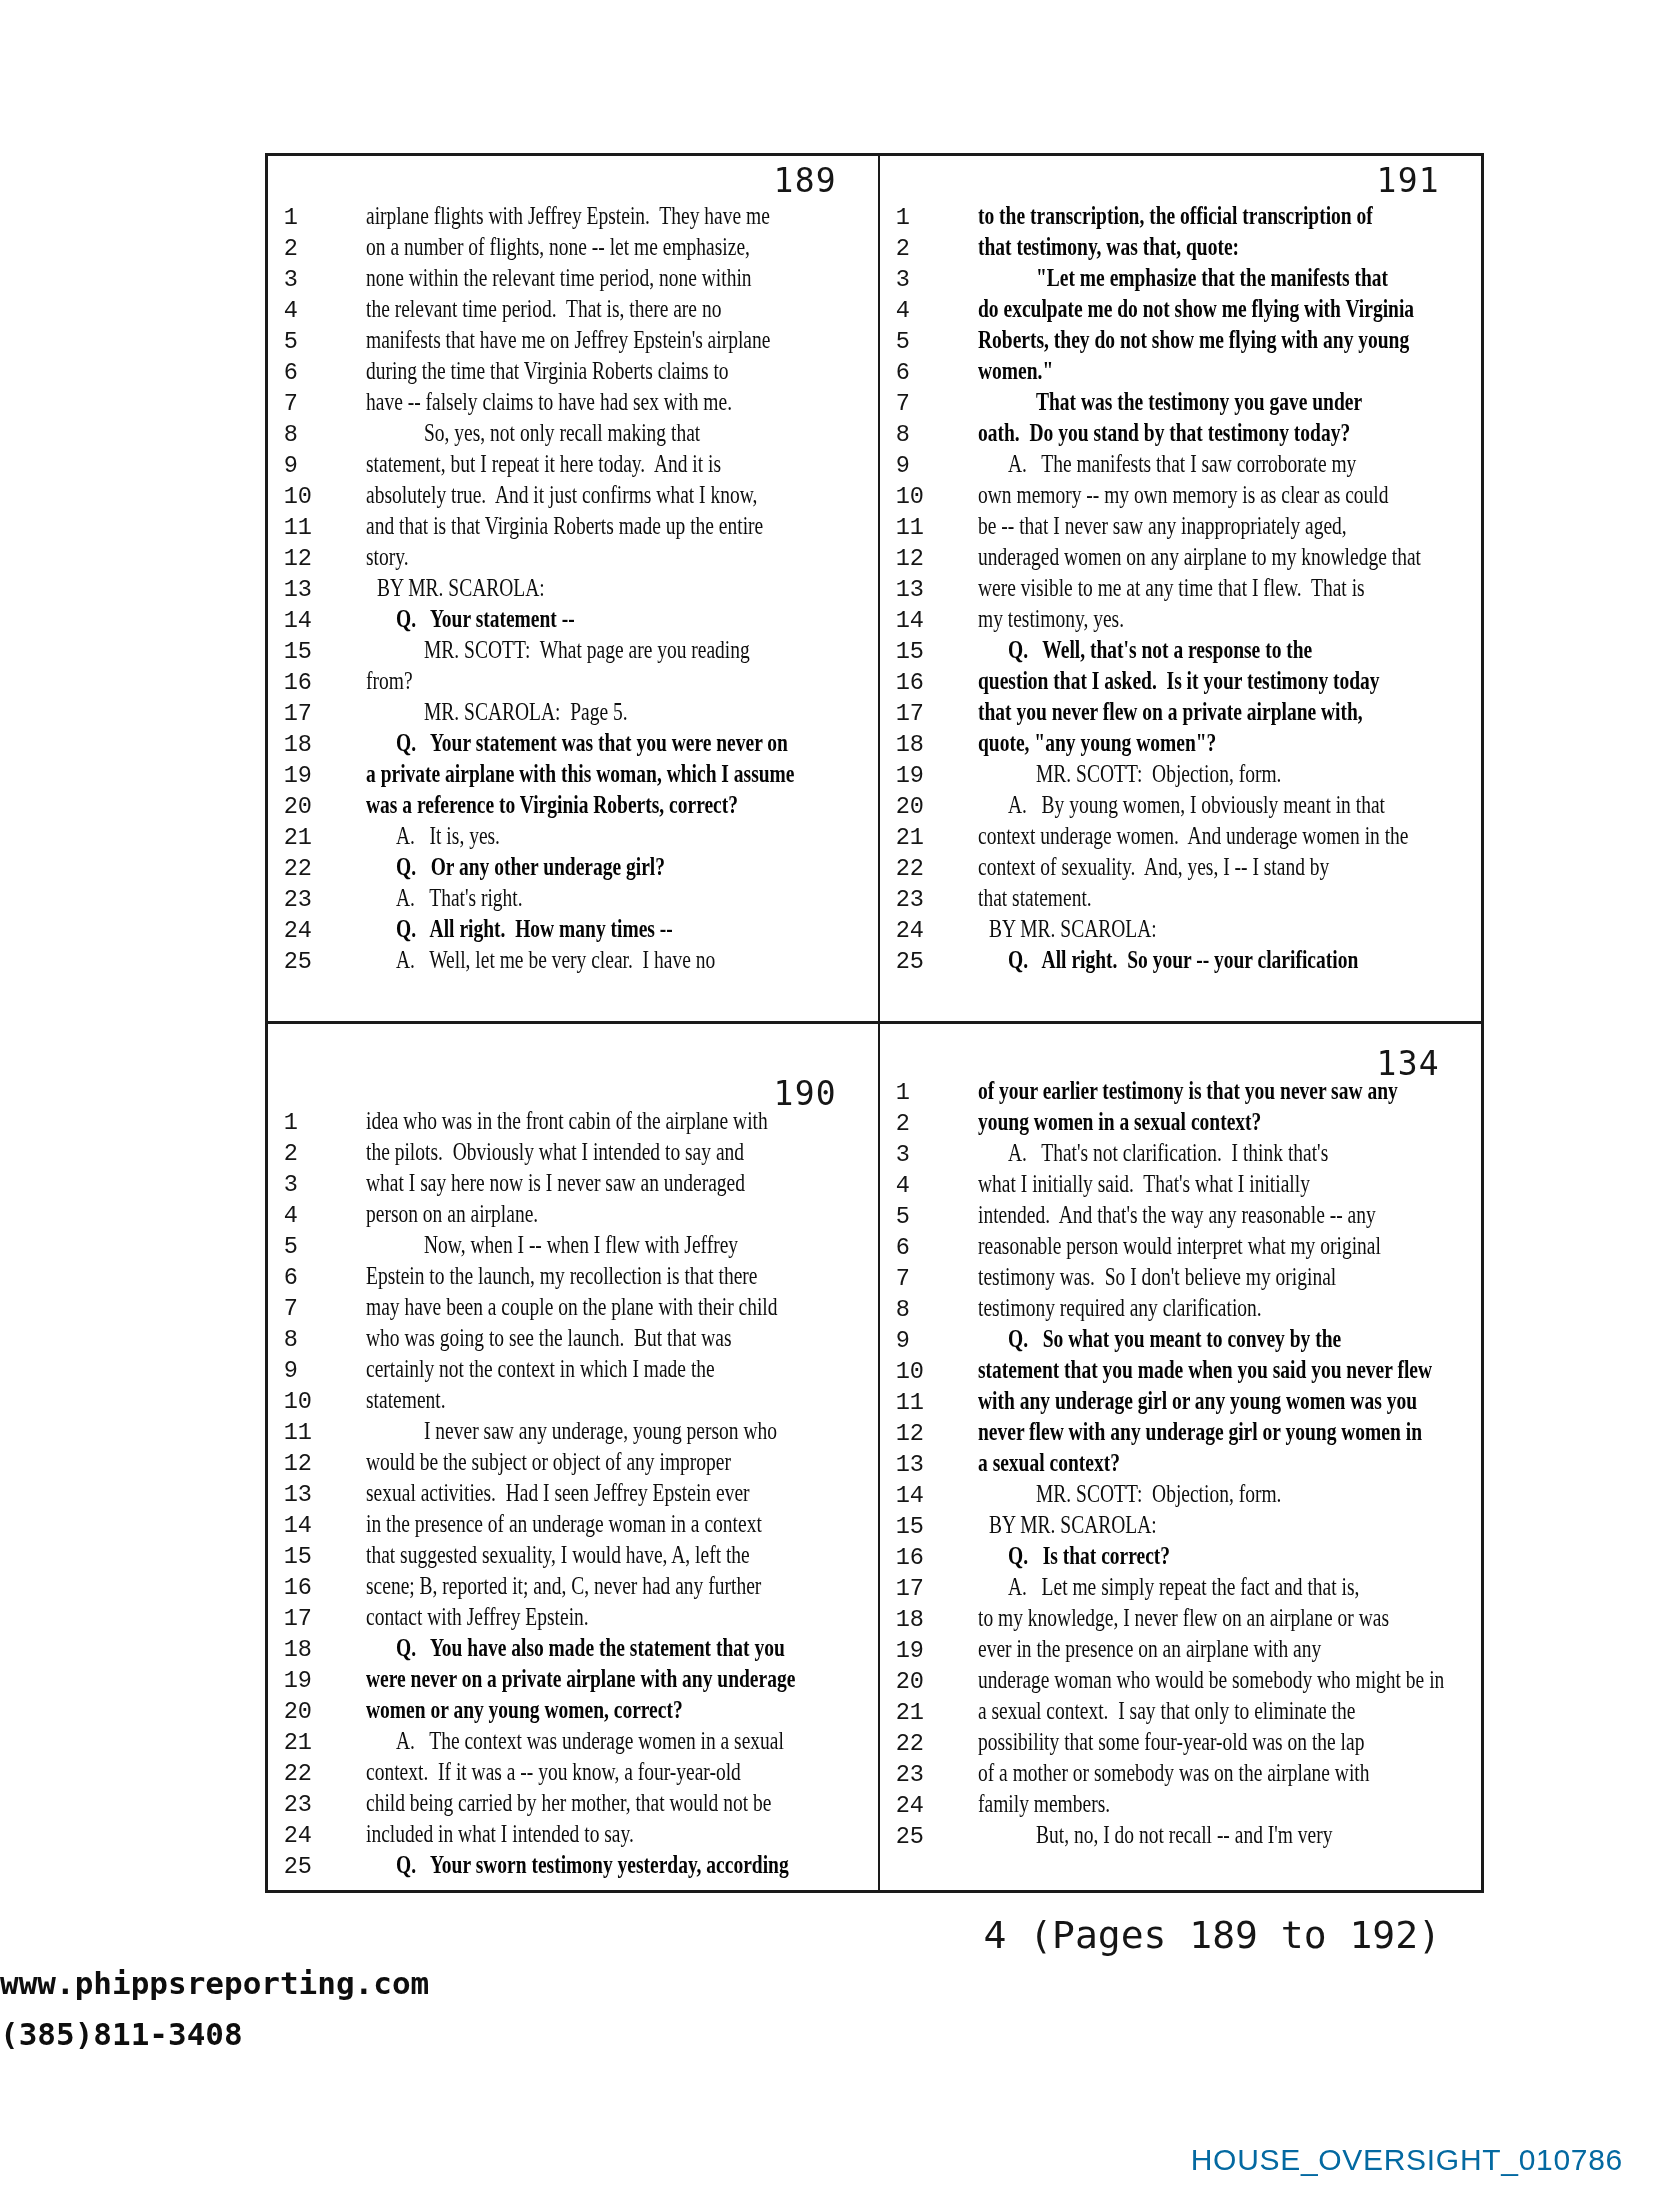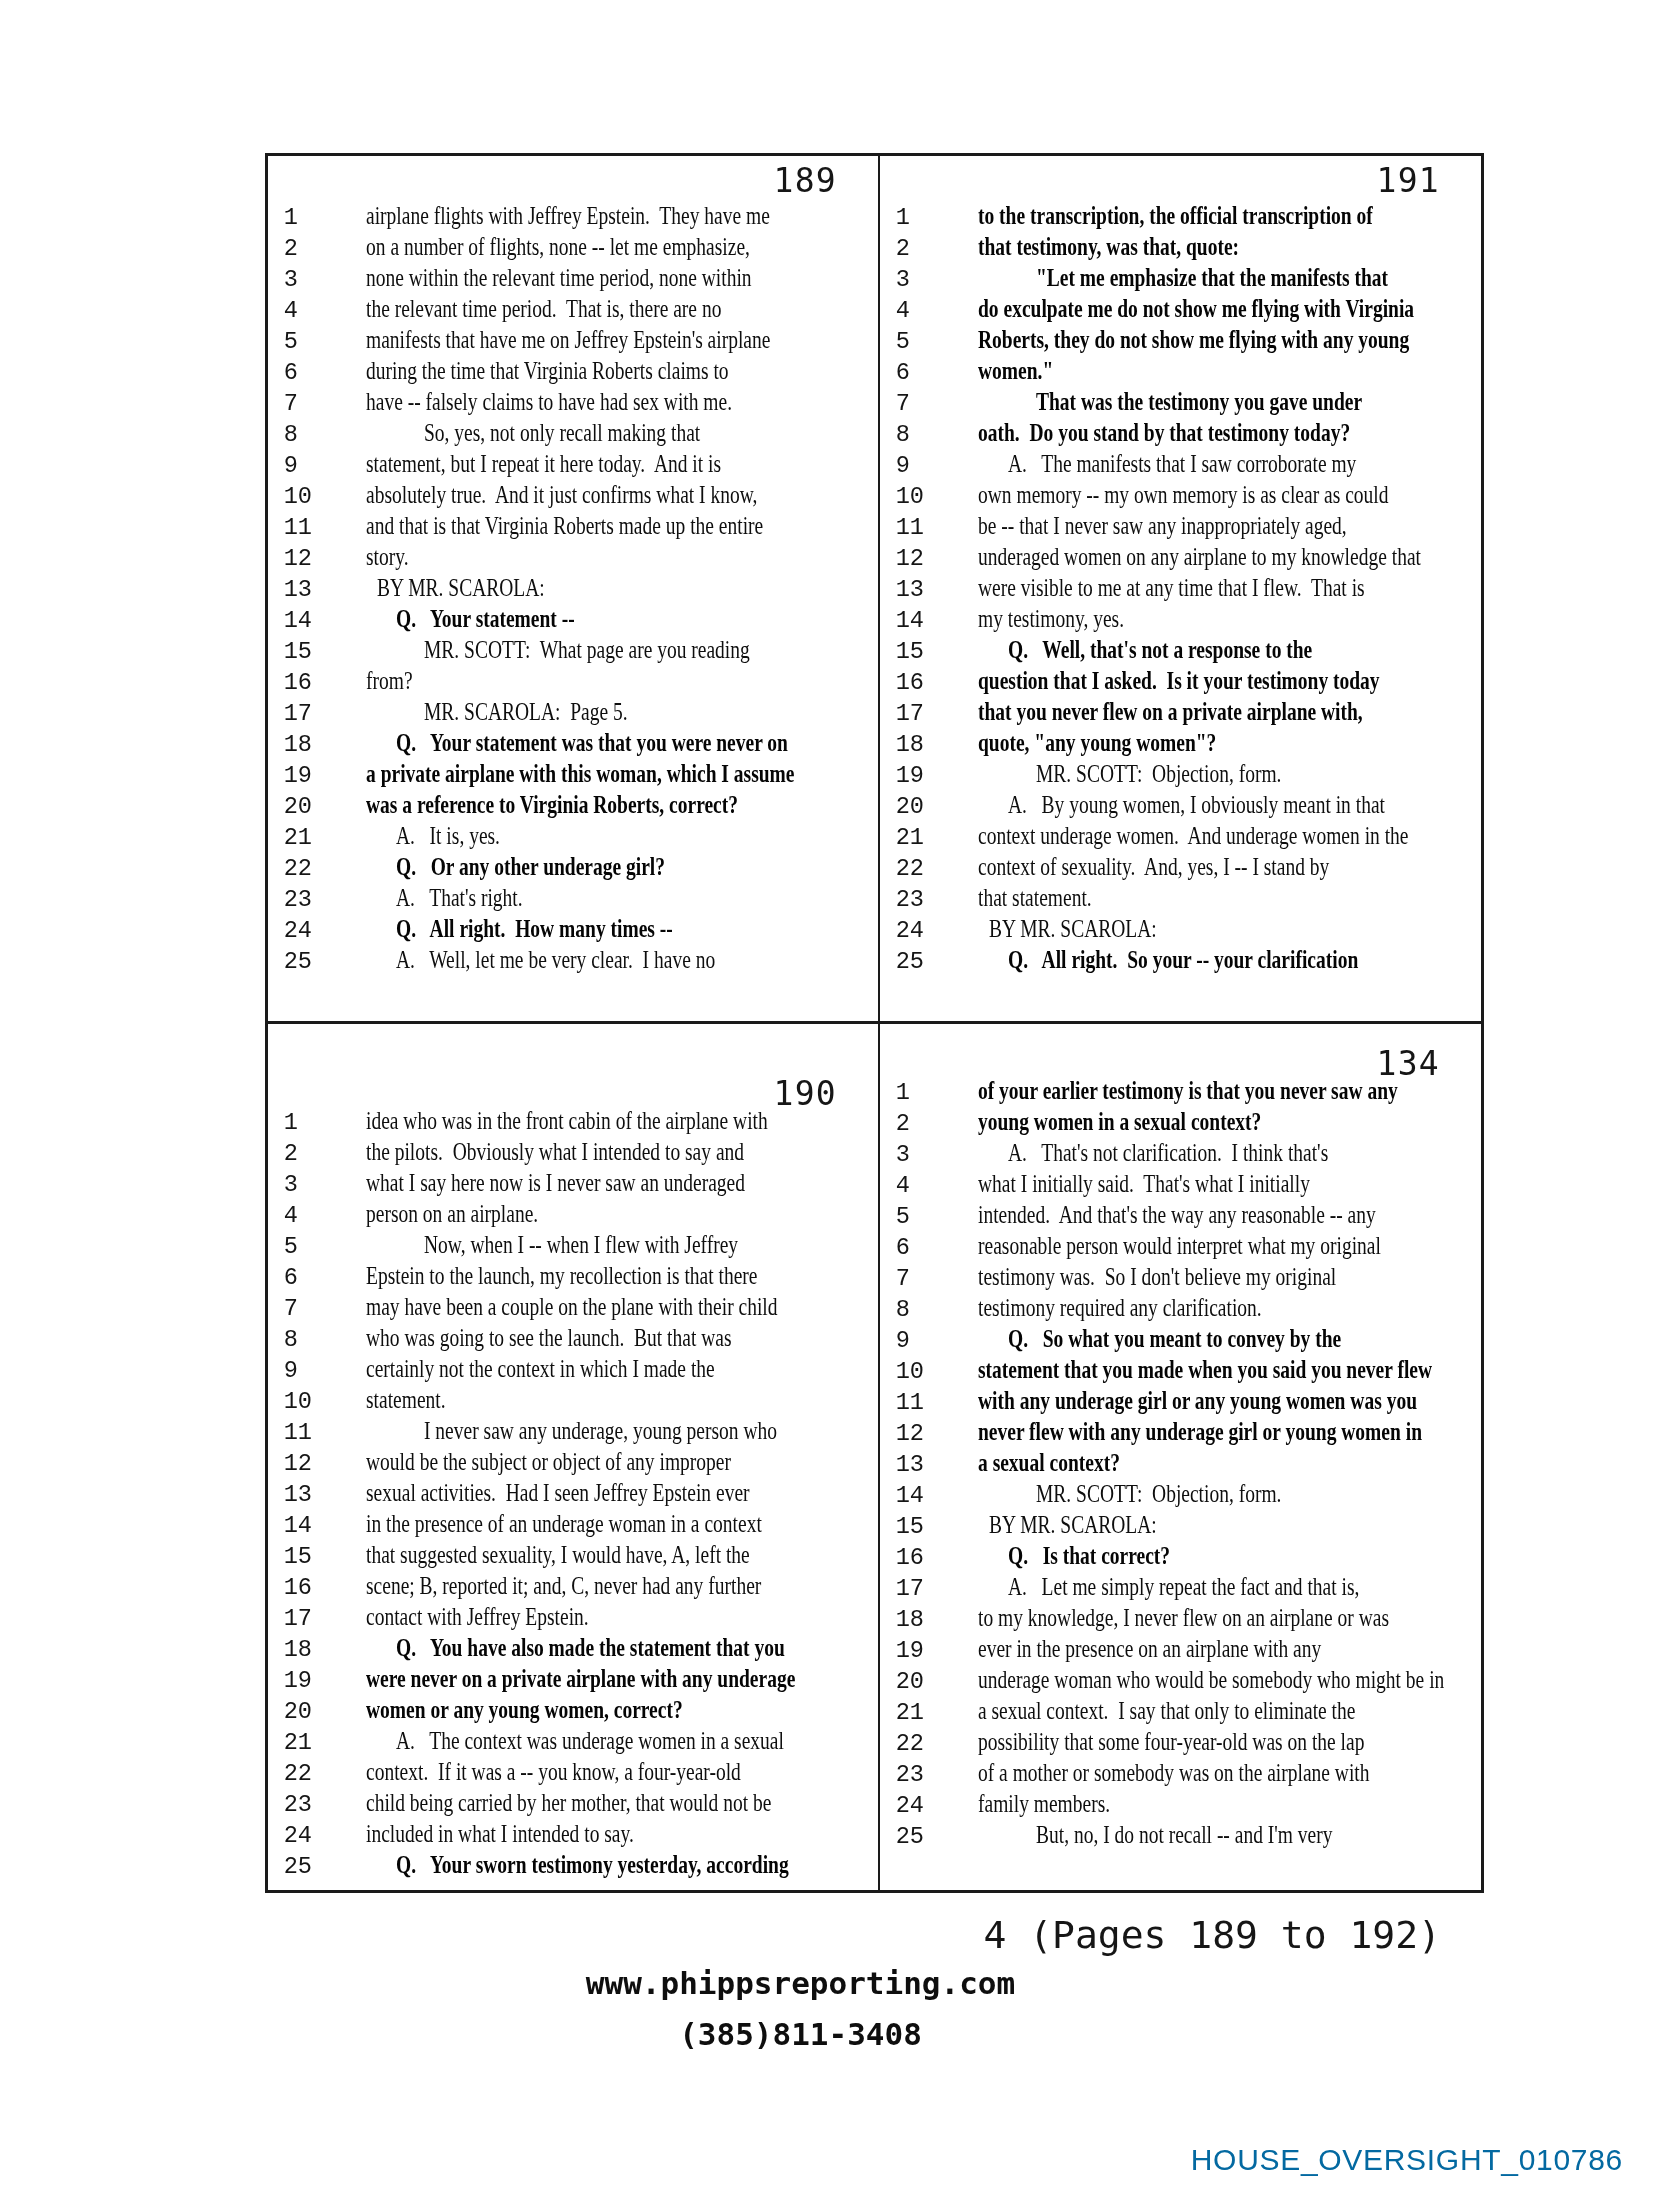--- a/index.html
+++ b/index.html
@@ -43,21 +43,21 @@
   }
   .txt.b{font-weight:bold;color:#050505;}
   .i0{margin-left:0;}
   .i1{margin-left:10.5px;}
   .i2{margin-left:30px;}
   .i3{margin-left:58px;}
   .sheet-label{
     position:absolute;top:1913px;right:228px;
     font-family:"DejaVu Sans Mono", monospace;font-size:38px;color:#161616;
   }
-  .center-row{position:absolute;left:0;width:1601px;text-align:center;
+  .center-row{position:absolute;left:0;width:1601px;
     font-family:"DejaVu Sans Mono", monospace;font-weight:bold;color:#0e0e0e;}
   .website{top:1965px;font-size:31px;}
   .phone{top:2016px;font-size:31px;}
   .bates{
     position:absolute;top:2143px;right:46px;
     font-family:"Liberation Sans", sans-serif;font-size:30px;color:#0369a1;
     letter-spacing:0.7px;
   }
 </style>
 </head>

